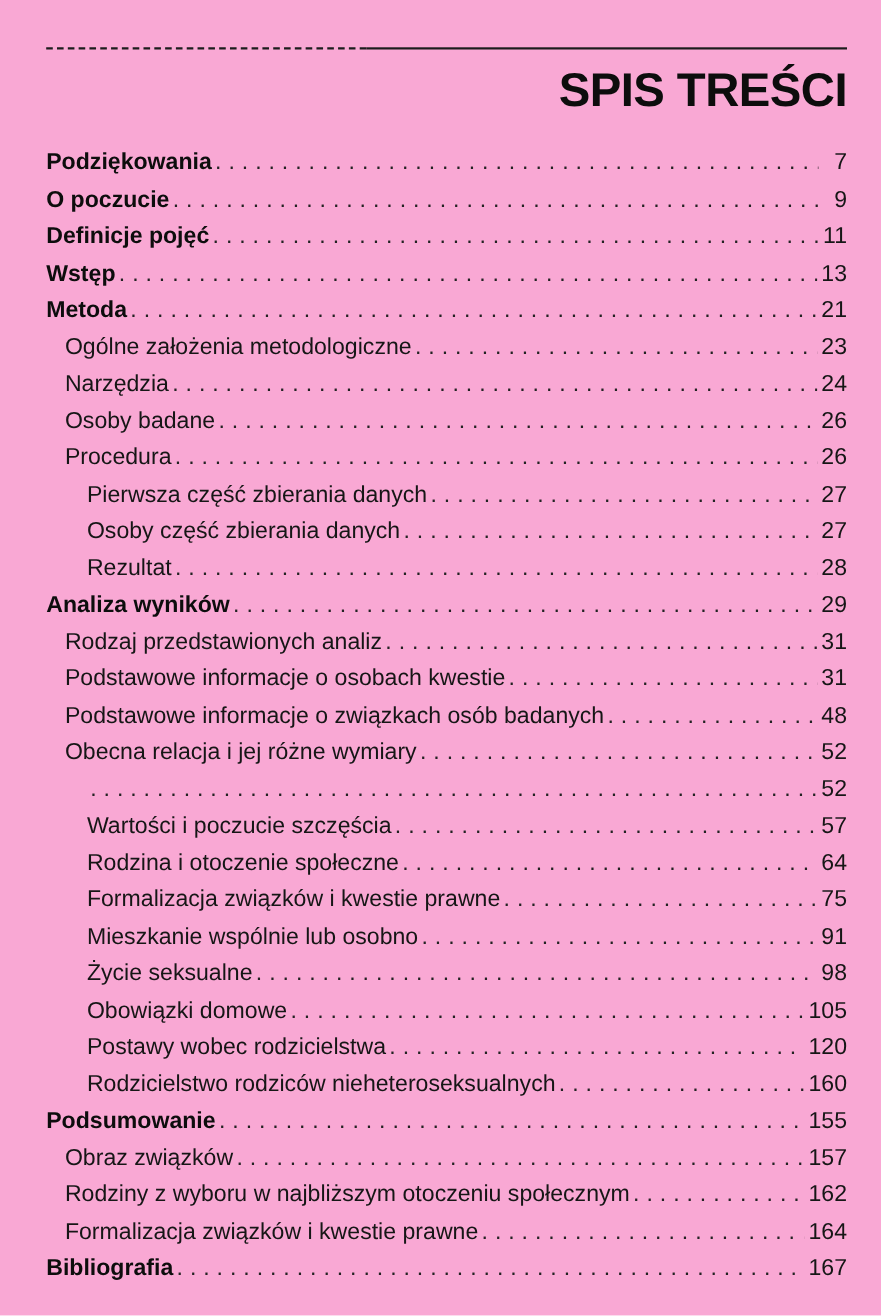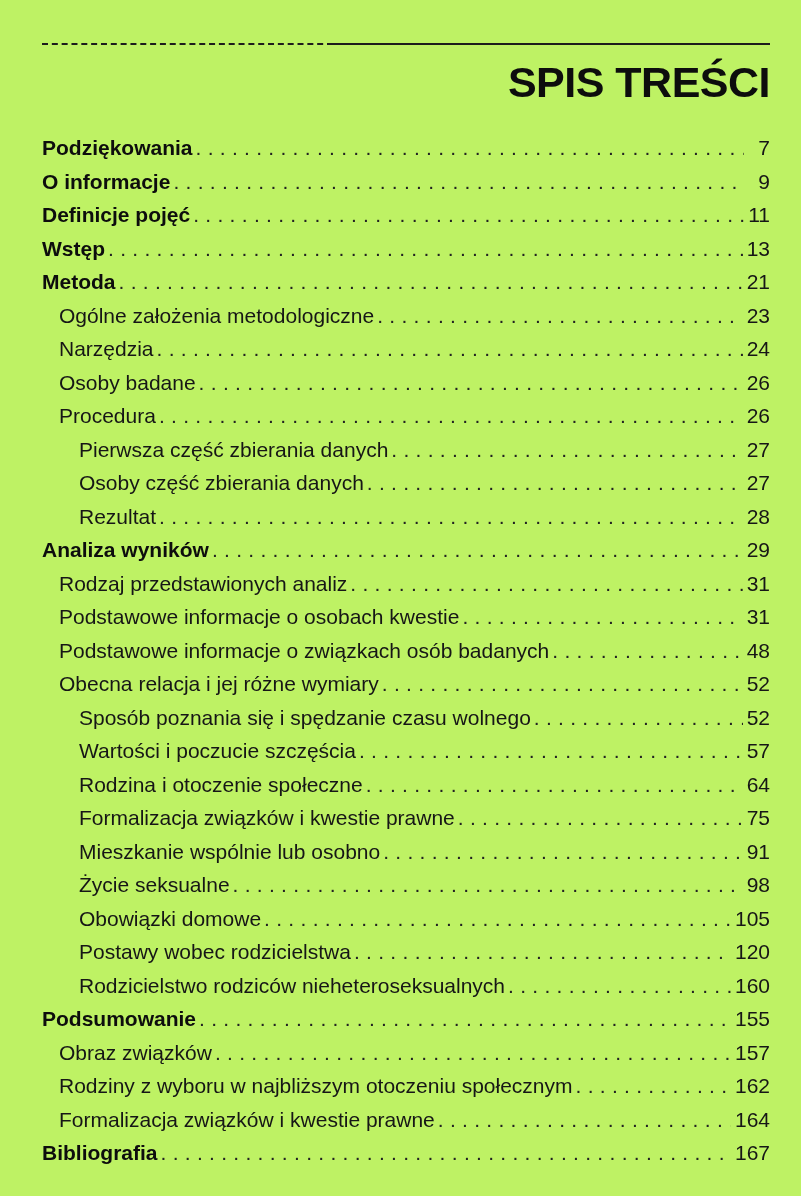--- a/index.html
+++ b/index.html
@@ -5,21 +5,21 @@
   html, body {
     margin: 0;
     padding: 0;
     background: #ffffff;
   }
   .page {
     position: relative;
     width: 801px;
     height: 1196px;
     box-sizing: border-box;
-    background: #bef264;
+    background: #f9a8d4;
     color: #161616;
     font-family: "Liberation Sans", "DejaVu Sans", sans-serif;
     padding: 43px 31px 0 42px;
     overflow: hidden;
   }
   .top-rule {
     display: flex;
     width: 100%;
     height: 2px;
   }
@@ -90,21 +90,21 @@
     <span class="rule-solid"></span>
   </div>
   <h1 class="title">SPIS TREŚCI</h1>
   <div class="toc" id="toc-list">
       <div class="toc-entry level-1">
     <span class="label">Podziękowania</span>
     <span class="dots"></span>
     <span class="pagenum">7</span>
   </div>
       <div class="toc-entry level-1">
-    <span class="label">O informacje</span>
+    <span class="label">O poczucie</span>
     <span class="dots"></span>
     <span class="pagenum">9</span>
   </div>
       <div class="toc-entry level-1">
     <span class="label">Definicje pojęć</span>
     <span class="dots"></span>
     <span class="pagenum">11</span>
   </div>
       <div class="toc-entry level-1">
     <span class="label">Wstęp</span>
@@ -170,21 +170,20 @@
     <span class="label">Podstawowe informacje o związkach osób badanych</span>
     <span class="dots"></span>
     <span class="pagenum">48</span>
   </div>
       <div class="toc-entry level-2">
     <span class="label">Obecna relacja i jej różne wymiary</span>
     <span class="dots"></span>
     <span class="pagenum">52</span>
   </div>
       <div class="toc-entry level-3">
-    <span class="label">Sposób poznania się i spędzanie czasu wolnego</span>
     <span class="dots"></span>
     <span class="pagenum">52</span>
   </div>
       <div class="toc-entry level-3">
     <span class="label">Wartości i poczucie szczęścia</span>
     <span class="dots"></span>
     <span class="pagenum">57</span>
   </div>
       <div class="toc-entry level-3">
     <span class="label">Rodzina i otoczenie społeczne</span>

